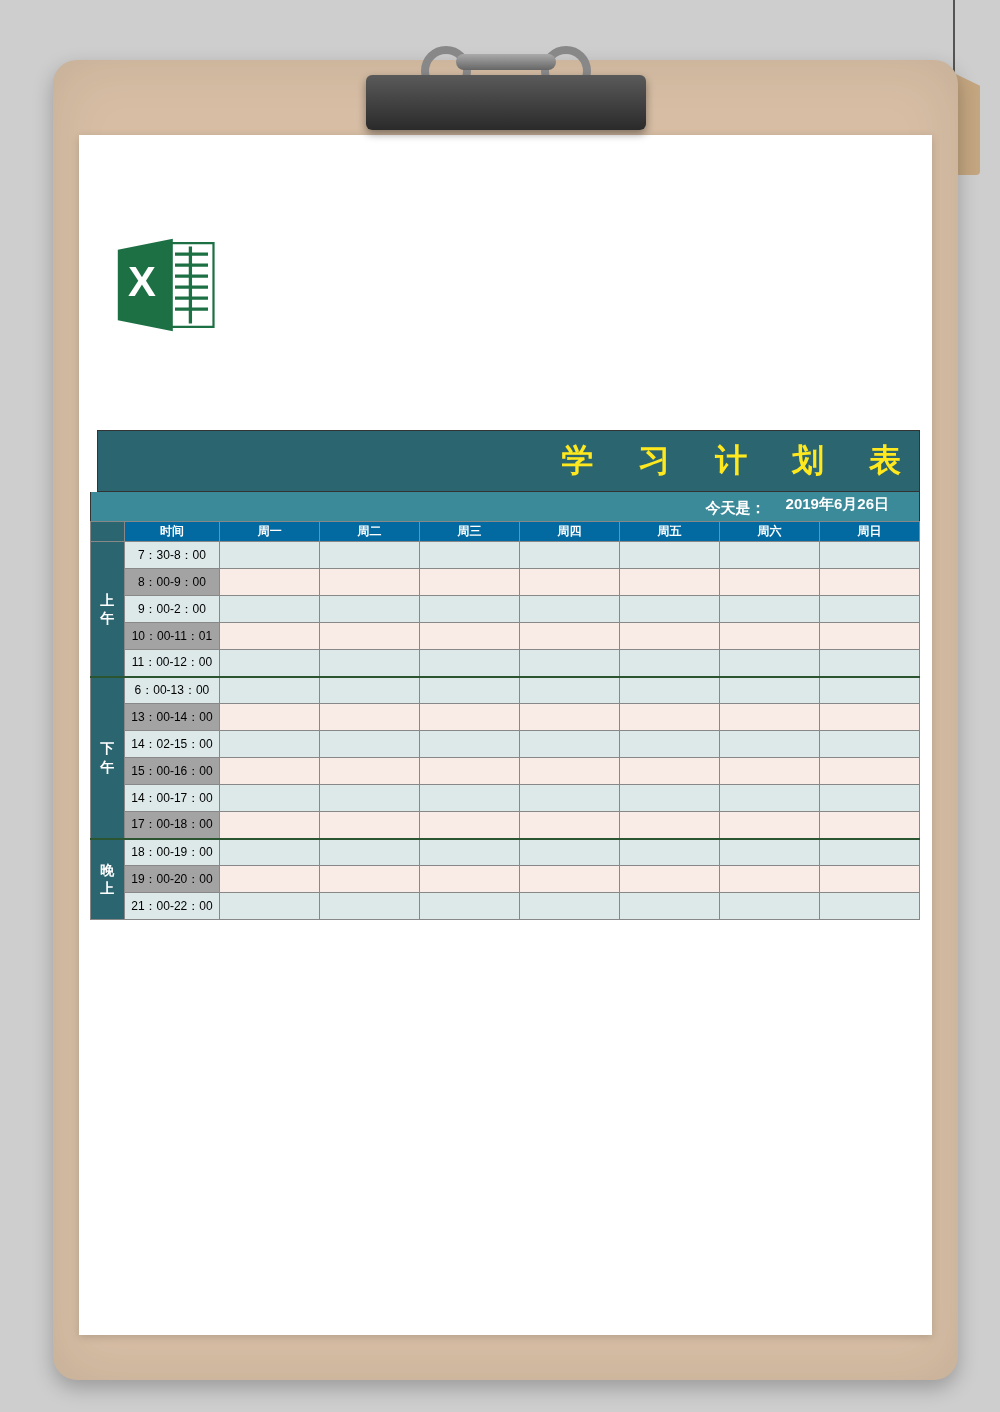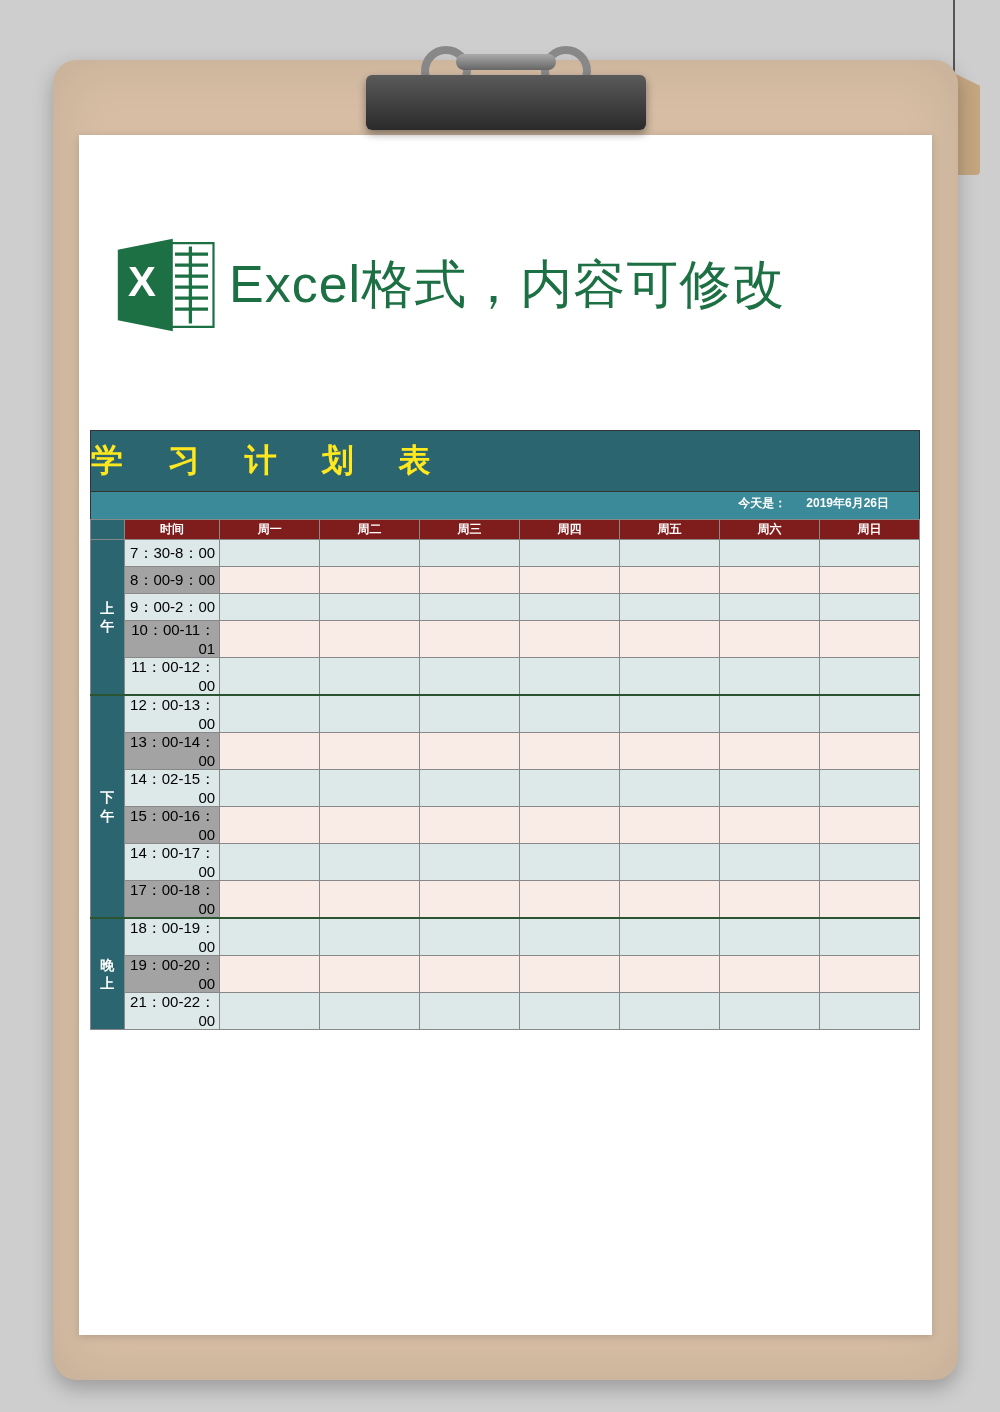--- a/index.html
+++ b/index.html
@@ -135,66 +135,68 @@
     }
     .schedule {
       position: absolute;
       top: 295px;
       left: 11px;
       width: 830px;
     }
     .title-bar {
       background: #2a6570;
       color: #ffe81e;
-      text-align: left;
+      text-align: right;
       font-size: 32px;
       font-weight: bold;
       letter-spacing: 18px;
       padding: 8px 0;
       border: 1px solid #333;
+      margin-left: 7px;
     }
     .date-bar {
       display: flex;
       background: #3a8a99;
       color: #fff;
-      font-size: 12px;
+      font-size: 15px;
       border-left: 1px solid #333;
       border-right: 1px solid #333;
+      align-items: flex-end;
     }
     .date-spacer { flex: 1; }
     .date-label { padding: 3px 10px; font-weight: bold; }
     .date-value { padding: 3px 30px 7px 10px; font-weight: bold; }
     table {
       width: 100%;
       border-collapse: collapse;
     }
     th, td {
       border: 1px solid #888;
       font-size: 12px;
       text-align: center;
       height: 27px;
     }
     th {
-      background: #7f1d1d;
+      background: #0369a1;
       color: #fff;
       font-weight: bold;
       height: 20px;
       font-size: 12px;
     }
     .period-cell {
       background: #2a6570;
       color: #fff;
       font-weight: bold;
       font-size: 14px;
       writing-mode: horizontal-tb;
       width: 30px;
       line-height: 1.3;
     }
     .period-cell span { display: block; }
-    .time-col { width: 85px; background: #f9ece6; text-align: right; padding: 0 4px; font-size: 15px; }
+    .time-col { width: 85px; background: #f9ece6; text-align: center; padding: 0 4px; font-size: 12px; }
     .row-even td:not(.period-cell):not(.time-col) { background: #dde8e9; }
     .row-odd td:not(.period-cell):not(.time-col) { background: #f9ece6; }
     .row-even .time-col { background: #dde8e9; }
     .row-odd .time-col { background: #a3a3a3; }
     .section-border-top td { border-top: 2px solid #2a5530; }
     .day-col { width: 89px; }
   </style>
 </head>
 <body>
 
@@ -223,21 +225,20 @@
           <line x1="60" y1="32" x2="90" y2="32" stroke="#1d7044" stroke-width="3"></line>
           <line x1="60" y1="42" x2="90" y2="42" stroke="#1d7044" stroke-width="3"></line>
           <line x1="60" y1="52" x2="90" y2="52" stroke="#1d7044" stroke-width="3"></line>
           <line x1="60" y1="62" x2="90" y2="62" stroke="#1d7044" stroke-width="3"></line>
           <line x1="60" y1="72" x2="90" y2="72" stroke="#1d7044" stroke-width="3"></line>
           <line x1="74" y1="15" x2="74" y2="85" stroke="#1d7044" stroke-width="3"></line>
           <path d="M 8 18 L 58 8 L 58 92 L 8 82 Z" fill="#1d7044"></path>
           <text x="30" y="60" fill="#fff" font-size="38" font-weight="bold" text-anchor="middle" font-family="Arial">X</text>
         </svg>
       </div>
-      <div class="excel-text">Excel格式，内容可修改</div>
     </div>
 
     <div class="schedule">
       <div class="title-bar">学 习 计 划 表</div>
       <div class="date-bar">
         <div class="date-spacer"></div>
         <div class="date-label">今天是：</div>
         <div class="date-value">2019年6月26日</div>
       </div>
       <table>
@@ -307,21 +308,21 @@
               <td></td>
               <td></td>
               <td></td>
               <td></td>
             </tr>
             <tr class="row-even section-border-top">
               <td class="period-cell" rowspan="6">
                 <span>下</span>
                 <span>午</span>
               </td>
-              <td class="time-col">12：00-13：00</td>
+              <td class="time-col">6：00-13：00</td>
               <td></td>
               <td></td>
               <td></td>
               <td></td>
               <td></td>
               <td></td>
               <td></td>
             </tr>
             <tr class="row-odd">
               <td class="time-col">13：00-14：00</td>

